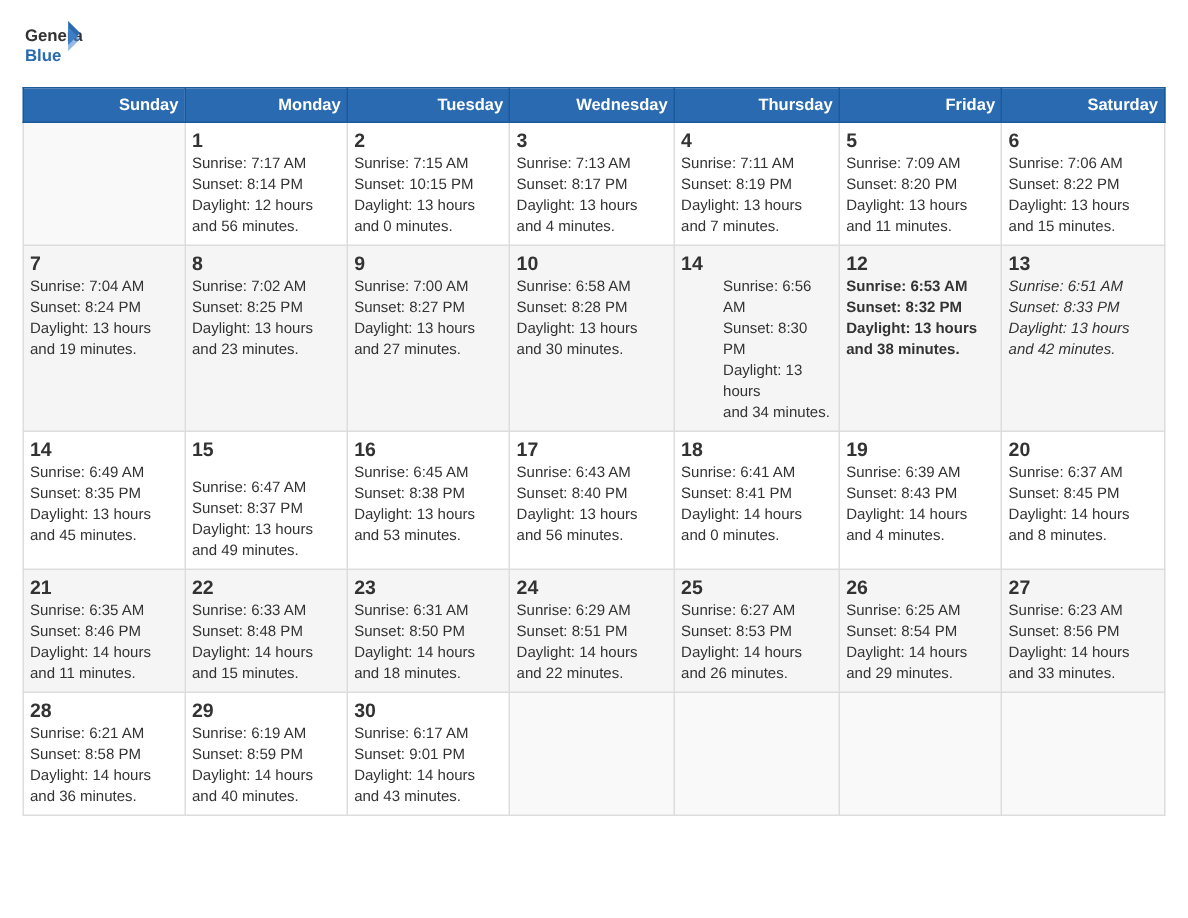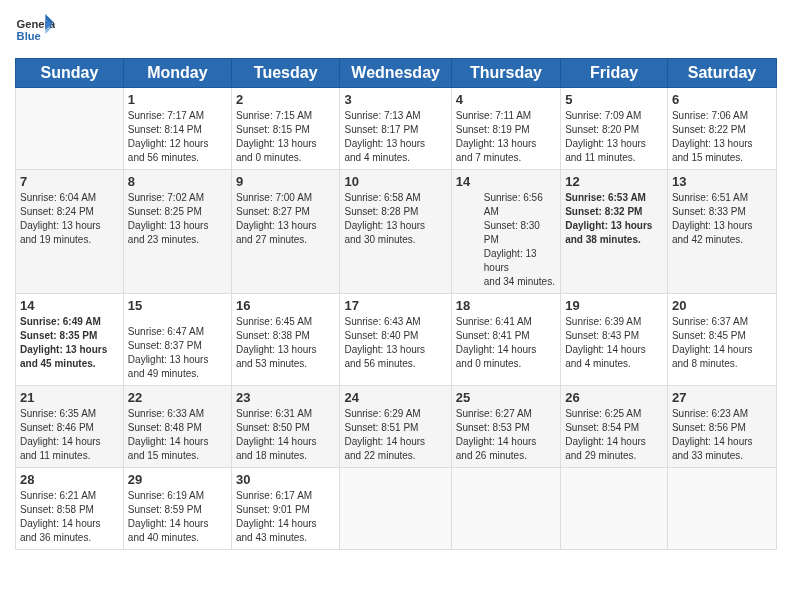--- a/index.html
+++ b/index.html
@@ -45,22 +45,22 @@
       width: 100%;
       border-collapse: collapse;
       font-size: 10px;
     }
     thead tr {
       background-color: #2a6ab1;
       color: white;
     }
     thead th {
       padding: 5px 4px;
-      text-align: center;
-      font-size: 16px;
+      text-align: right;
+      font-size: 11px;
       font-weight: bold;
       border: 1px solid #1a5a9a;
     }
     tbody tr {
       border-bottom: 1px solid #ccc;
     }
     tbody td {
       vertical-align: top;
       padding: 4px;
       border: 1px solid #ddd;
@@ -122,21 +122,21 @@
           <td>
             <span class="day-num">1</span>
             <div class="day-info" style="white-space: pre-line;">Sunrise: 7:17 AM
 Sunset: 8:14 PM
 Daylight: 12 hours
 and 56 minutes.</div>
           </td>
           <td>
             <span class="day-num">2</span>
             <div class="day-info" style="white-space: pre-line;">Sunrise: 7:15 AM
-Sunset: 8:15 PM
+Sunset: 10:15 PM
 Daylight: 13 hours
 and 0 minutes.</div>
           </td>
           <td>
             <span class="day-num">3</span>
             <div class="day-info" style="white-space: pre-line;">Sunrise: 7:13 AM
 Sunset: 8:17 PM
 Daylight: 13 hours
 and 4 minutes.</div>
           </td>
@@ -158,21 +158,21 @@
             <span class="day-num">6</span>
             <div class="day-info" style="white-space: pre-line;">Sunrise: 7:06 AM
 Sunset: 8:22 PM
 Daylight: 13 hours
 and 15 minutes.</div>
           </td>
         </tr>
         <tr>
           <td>
             <span class="day-num">7</span>
-            <div class="day-info" style="white-space: pre-line;">Sunrise: 6:04 AM
+            <div class="day-info" style="white-space: pre-line;">Sunrise: 7:04 AM
 Sunset: 8:24 PM
 Daylight: 13 hours
 and 19 minutes.</div>
           </td>
           <td>
             <span class="day-num">8</span>
             <div class="day-info" style="white-space: pre-line;">Sunrise: 7:02 AM
 Sunset: 8:25 PM
 Daylight: 13 hours
 and 23 minutes.</div>
@@ -200,30 +200,30 @@
           </td>
           <td>
             <span class="day-num">12</span>
             <div class="day-info" style="white-space: pre-line; font-weight: bold;">Sunrise: 6:53 AM
 Sunset: 8:32 PM
 Daylight: 13 hours
 and 38 minutes.</div>
           </td>
           <td>
             <span class="day-num">13</span>
-            <div class="day-info" style="white-space: pre-line;">Sunrise: 6:51 AM
+            <div class="day-info" style="white-space: pre-line; font-style: italic;">Sunrise: 6:51 AM
 Sunset: 8:33 PM
 Daylight: 13 hours
 and 42 minutes.</div>
           </td>
         </tr>
         <tr>
           <td>
             <span class="day-num">14</span>
-            <div class="day-info" style="white-space: pre-line; font-weight: bold;">Sunrise: 6:49 AM
+            <div class="day-info" style="white-space: pre-line;">Sunrise: 6:49 AM
 Sunset: 8:35 PM
 Daylight: 13 hours
 and 45 minutes.</div>
           </td>
           <td>
             <span class="day-num">15</span>
             <div class="day-info" style="white-space: pre-line; margin-top: 12px;">Sunrise: 6:47 AM
 Sunset: 8:37 PM
 Daylight: 13 hours
 and 49 minutes.</div>

